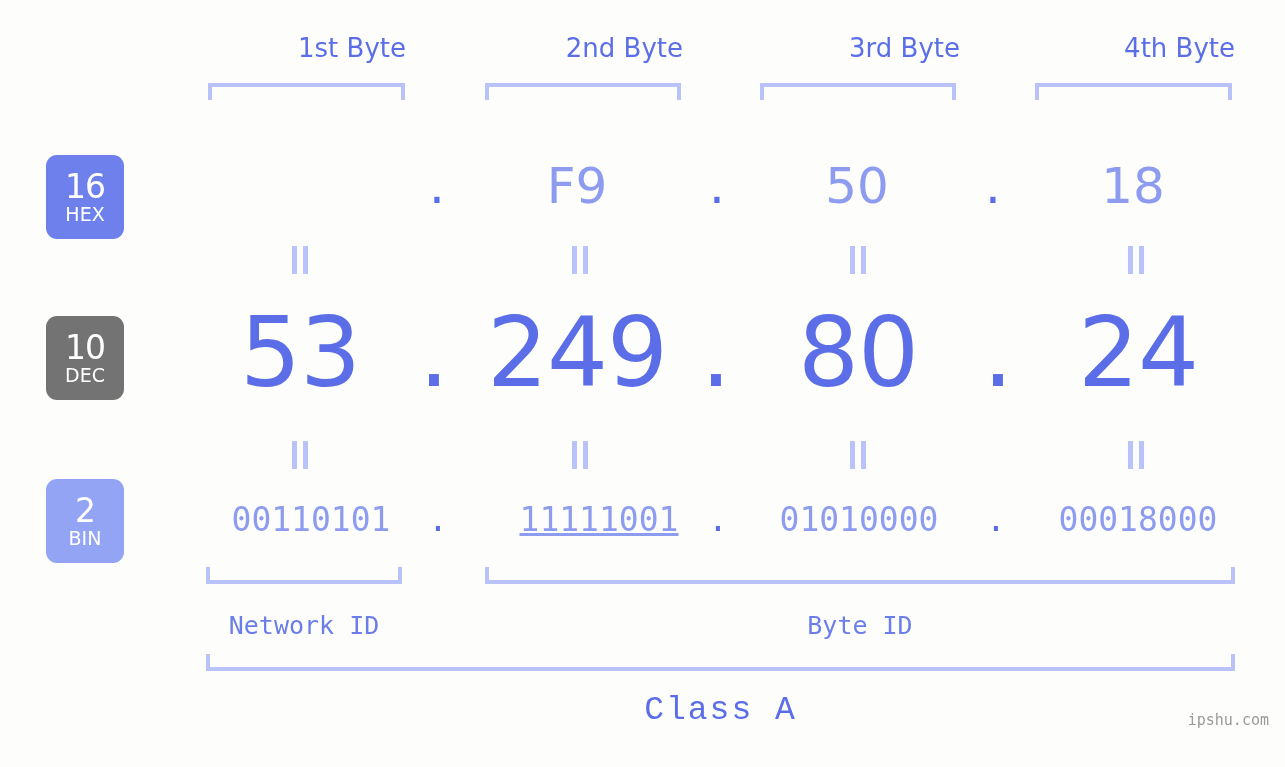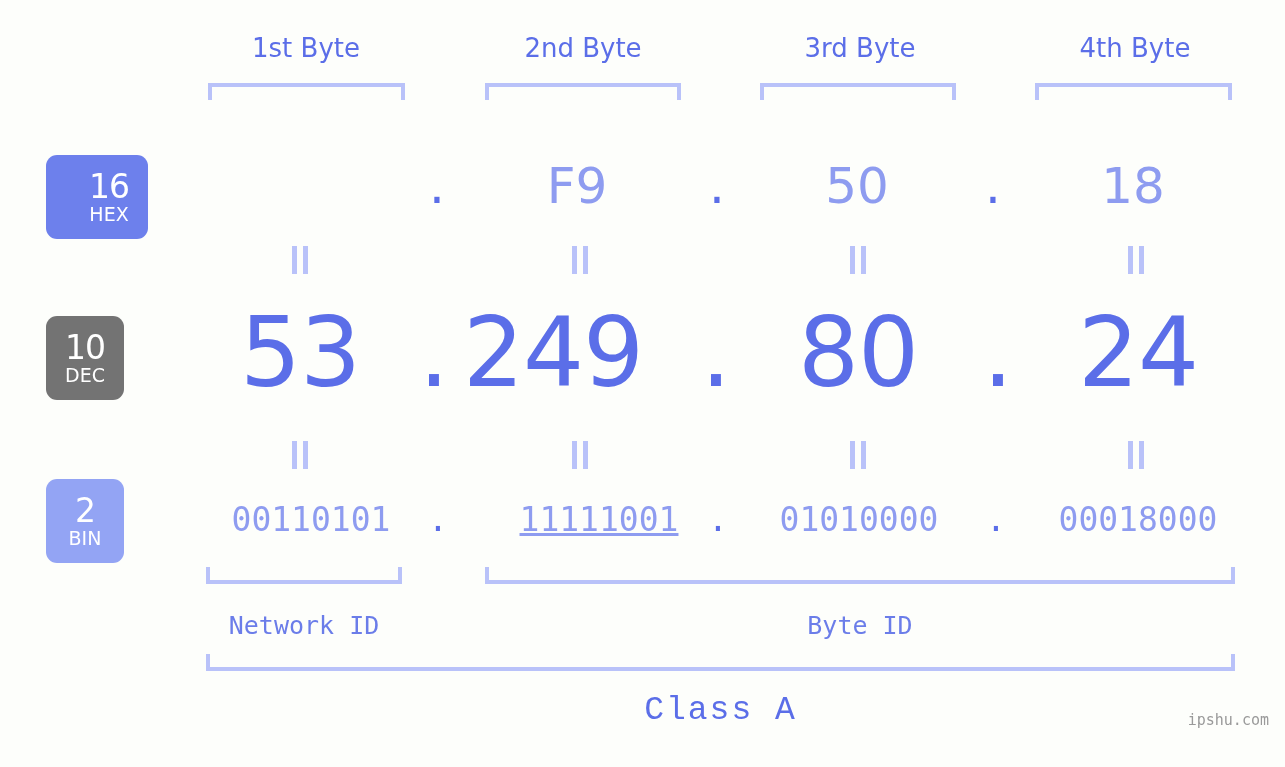--- a/index.html
+++ b/index.html
@@ -18,21 +18,21 @@
     position: relative;
     width: 1285px;
     height: 767px;
   }
 
   
   .byte-label {
     position: absolute;
     top: 33px;
     width: 200px;
-    text-align: center;
+    text-align: right;
     font-family: "DejaVu Sans", sans-serif;
     font-size: 26px;
     color: #5b6ee8;
     letter-spacing: 0px;
     white-space: nowrap;
   }
 
   
   .bracket-down {
     position: absolute;
@@ -186,21 +186,21 @@
   <div class="byte-label" style="left:206px;">1st Byte</div>
   <div class="byte-label" style="left:483px;">2nd Byte</div>
   <div class="byte-label" style="left:760px;">3rd Byte</div>
   <div class="byte-label" style="left:1035px;">4th Byte</div>
 
   <div class="bracket-down" style="left:208px; width:197px;"></div>
   <div class="bracket-down" style="left:485px; width:196px;"></div>
   <div class="bracket-down" style="left:760px; width:196px;"></div>
   <div class="bracket-down" style="left:1035px; width:197px;"></div>
 
-  <div class="badge" style="top:155px; background:#6d80ec;padding-left:24px;">
+  <div class="badge" style="top:155px; background:#6d80ec;">
     <span class="num">16</span>
     <span class="name">HEX</span>
   </div>
   <div class="badge" style="top:316px; background:#737373;">
     <span class="num">10</span>
     <span class="name">DEC</span>
   </div>
   <div class="badge" style="top:479px; background:#93a4f4;">
     <span class="num">2</span>
     <span class="name">BIN</span>
@@ -225,21 +225,21 @@
       <i class="a"></i>
       <i class="b"></i>
     </div>
   <div class="eqbars" style="left:1126px; top:246px;">
       <i class="a"></i>
       <i class="b"></i>
     </div>
 
   <div class="cell dec-val" style="left:200px;">53</div>
   <div class="cell dec-dot" style="left:394px;">.</div>
-  <div class="cell dec-val" style="left:453px;">249</div>
+  <div class="cell dec-val" style="left:477px;">249</div>
   <div class="cell dec-dot" style="left:676px;">.</div>
   <div class="cell dec-val" style="left:758px;">80</div>
   <div class="cell dec-dot" style="left:958px;">.</div>
   <div class="cell dec-val" style="left:1038px;">24</div>
 
   <div class="eqbars" style="left:290px; top:441px;">
       <i class="a"></i>
       <i class="b"></i>
     </div>
   <div class="eqbars" style="left:570px; top:441px;">

